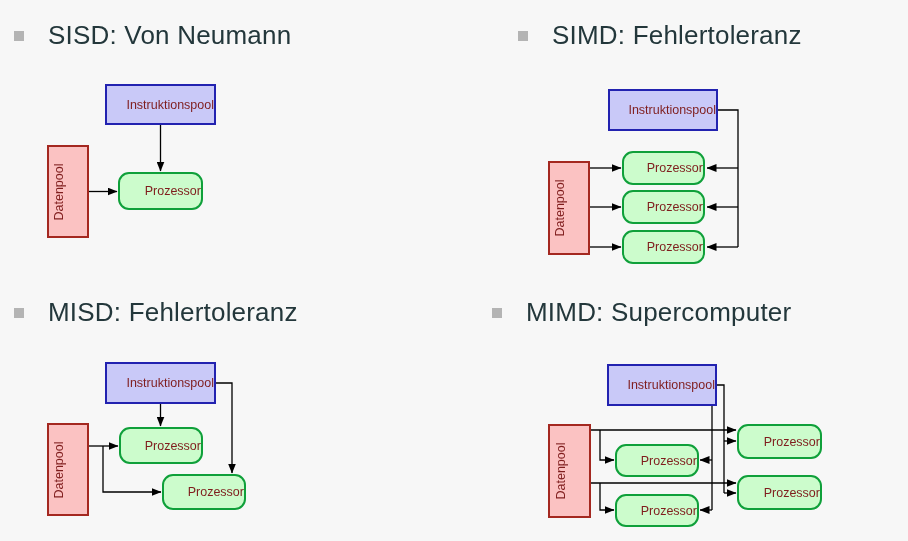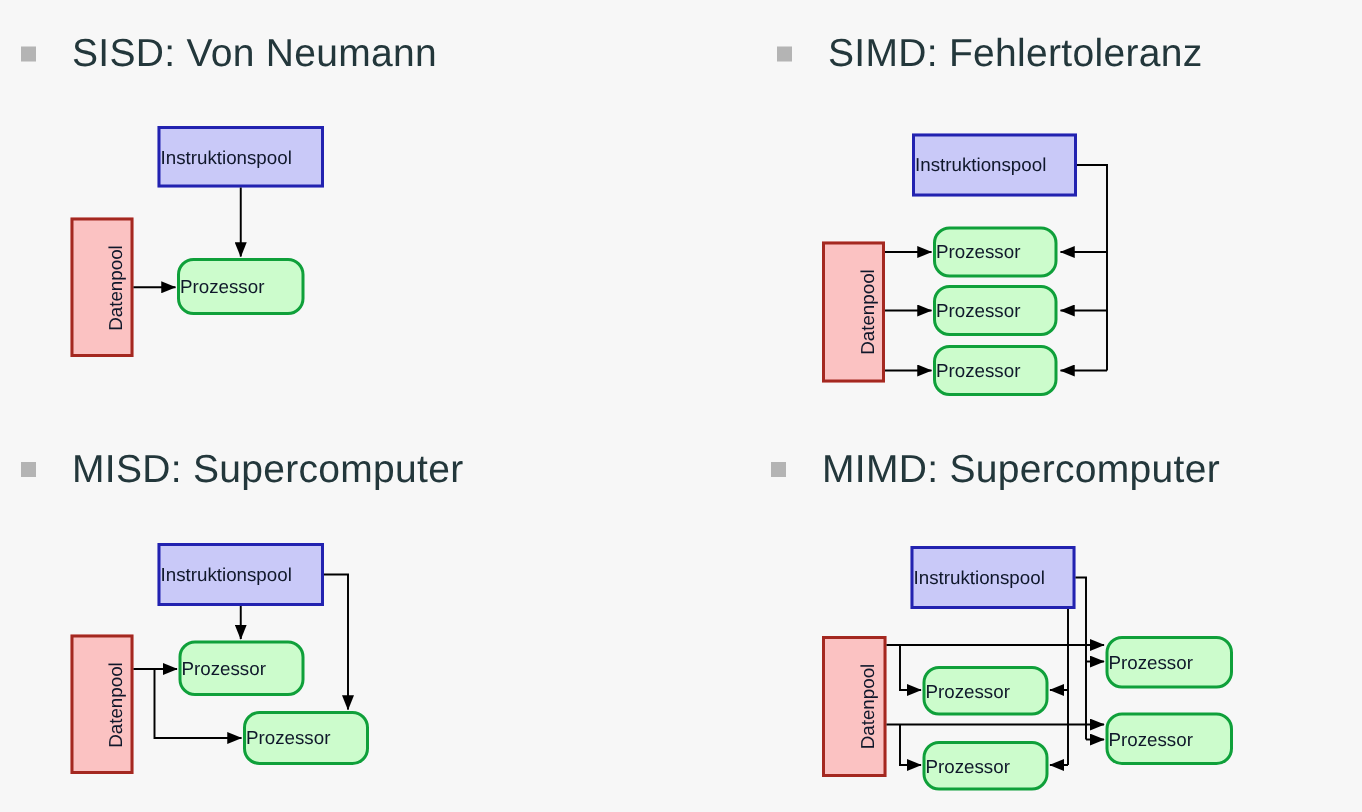--- a/index.html
+++ b/index.html
@@ -26,23 +26,23 @@
     background: var(--bullet, #b4b4b4);
     margin-right: 24px;
     margin-top: 11px;
     flex: 0 0 auto;
   }
 
   .box {
     position: absolute;
     display: flex;
     align-items: center;
-    justify-content: flex-start;
+    justify-content: flex-end;
     font-size: 12.5px;
-    color: #0f172a;
+    color: #7f1d1d;
     text-align: center;
     white-space: nowrap;
   }
   .box-instr {
     background: var(--instruction-fill, #c9c9f8);
     border: 2.5px solid var(--instruction-border, #2222b0);
   }
   .box-data {
     background: var(--data-fill, #fbc2c2);
     border: 2.5px solid var(--data-border, #a42820);
@@ -75,23 +75,23 @@
   <div class="title" style="left:14px; top:20px;">
     <span class="bullet"></span>
     <span>SISD: Von Neumann</span>
   </div>
   <div class="title" style="left:518px; top:20px;">
     <span class="bullet"></span>
     <span>SIMD: Fehlertoleranz</span>
   </div>
   <div class="title" style="left:14px; top:297px;">
     <span class="bullet"></span>
-    <span>MISD: Supercomputer</span>
-  </div>
-  <div class="title" style="left:514px; top:297px;">
+    <span>MISD: Fehlertoleranz</span>
+  </div>
+  <div class="title" style="left:492px; top:297px;">
     <span class="bullet"></span>
     <span>MIMD: Supercomputer</span>
   </div>
 
   <div>
     <div class="box box-instr" style="left:105px;top:84px;width:111px;height:41px">
       <span>Instruktionspool</span>
     </div>
     <div class="box box-data" style="left:47px;top:145px;width:42px;height:93px">
       <span>Datenpool</span>

